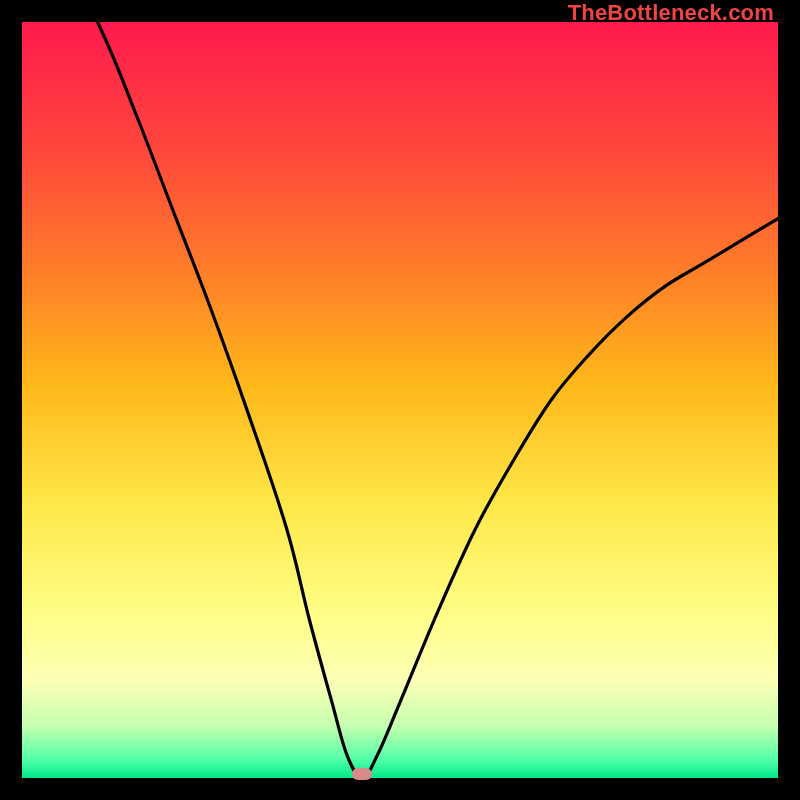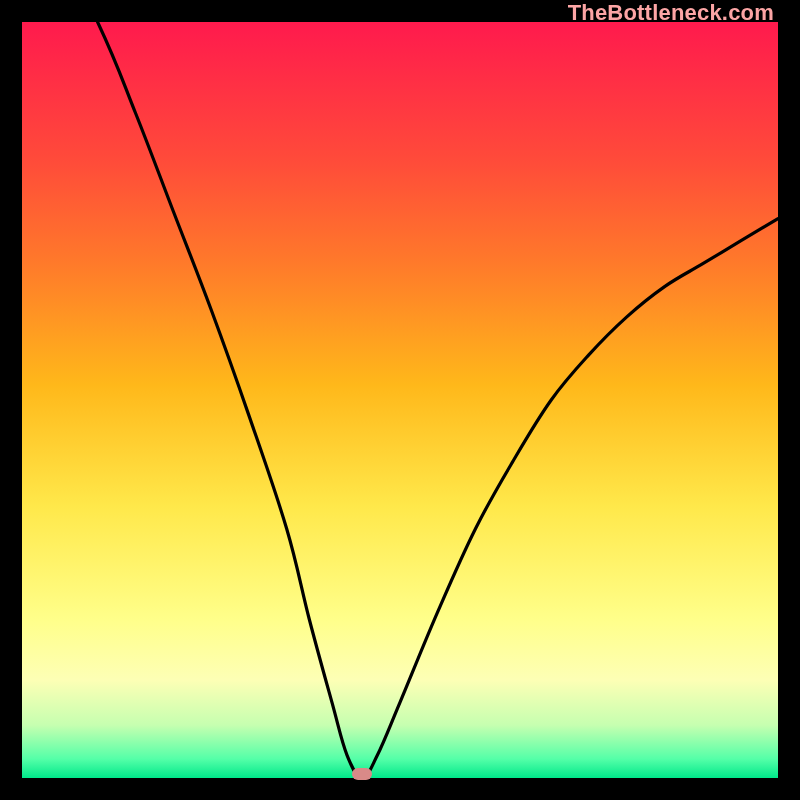--- a/index.html
+++ b/index.html
@@ -35,21 +35,21 @@
       #54ffa8 97.5%,
       #00e88a 100%
     );
   }
   .watermark {
     position: absolute;
     top: 0px;
     right: 26px;
     font-size: 22px;
     font-weight: 600;
-    color: #fca5a5;
+    color: #ef4444;
     letter-spacing: 0.2px;
     z-index: 5;
   }
   svg.curve {
     position: absolute;
     left: 0;
     top: 0;
     width: 756px;
     height: 756px;
     display: block;

